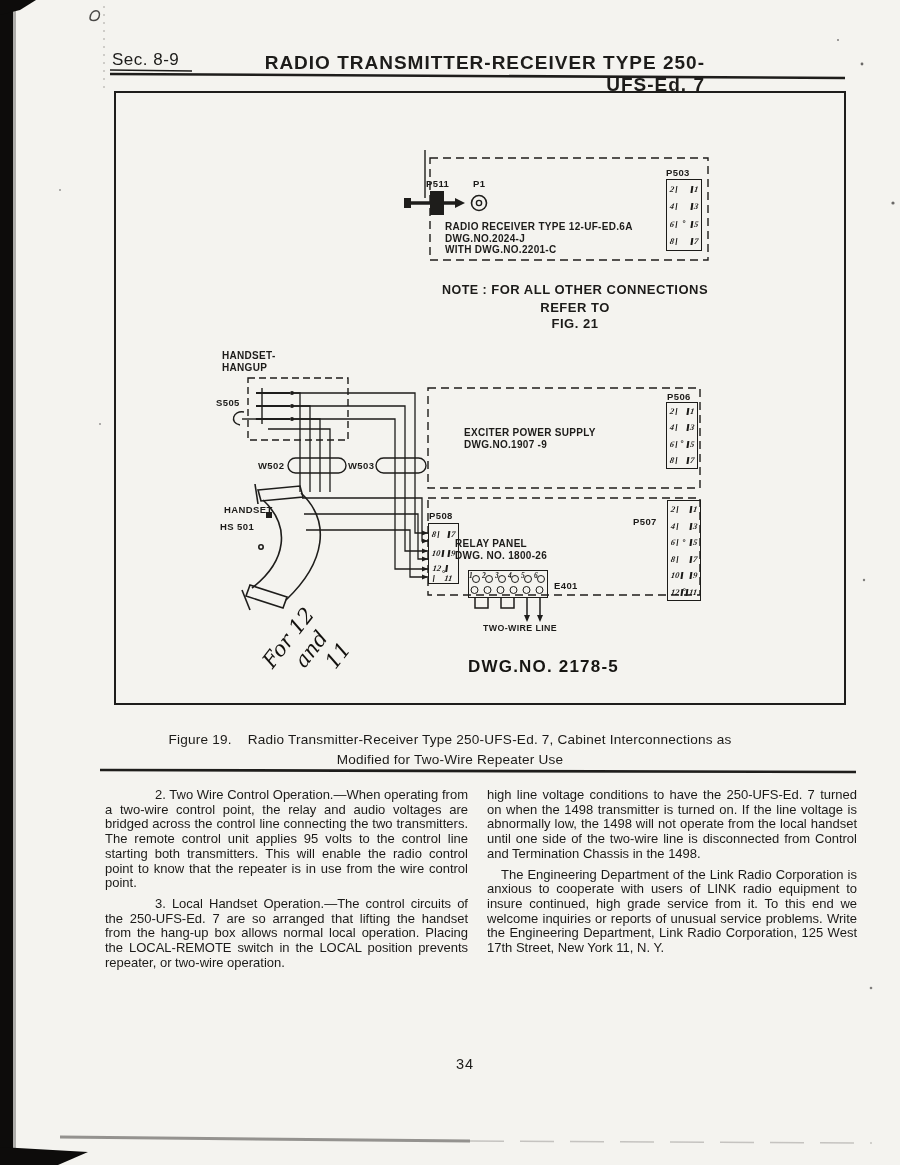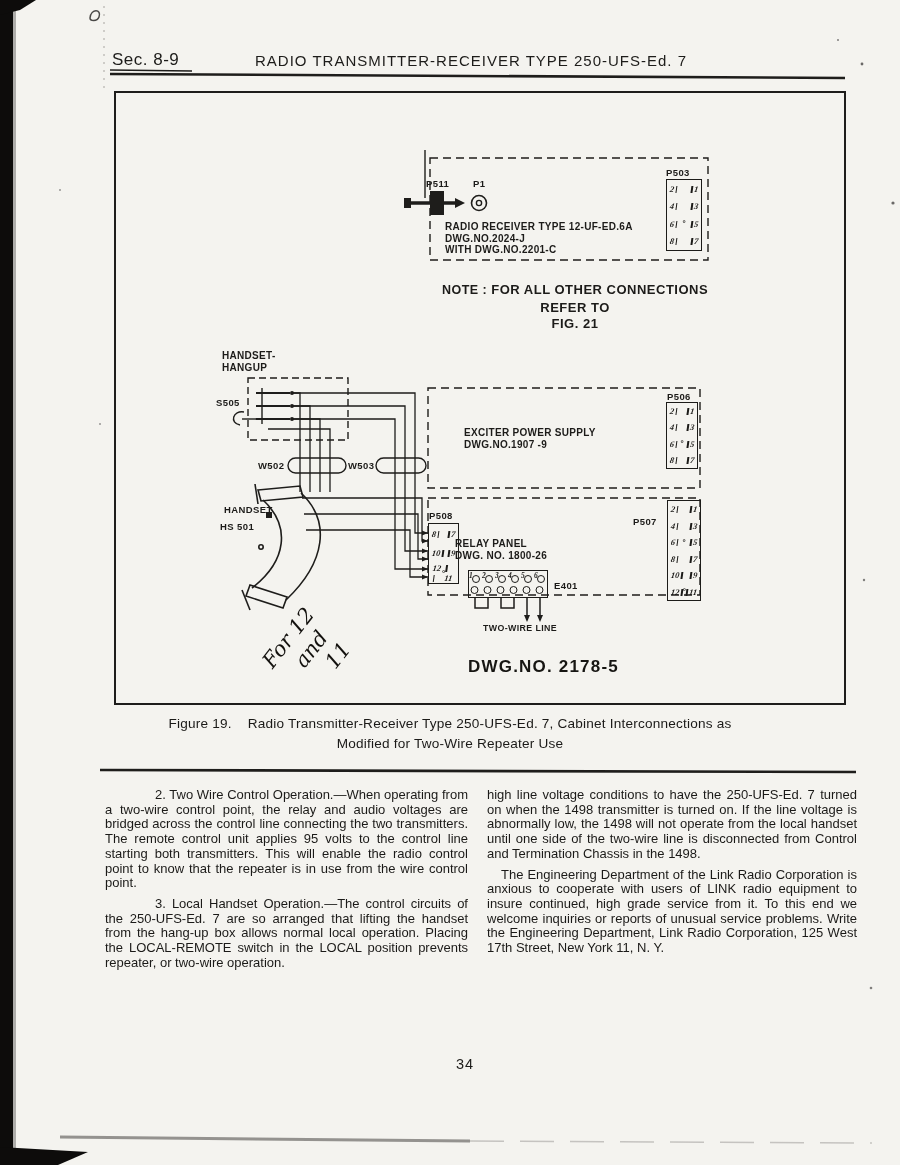--- a/index.html
+++ b/index.html
@@ -1,21 +1,21 @@
 <!DOCTYPE html>
 <html><head>
 <meta charset="utf-8">
 <style>
   html,body{margin:0;padding:0;}
   body{width:900px;height:1165px;position:relative;background:#f4f3ef;overflow:hidden;
        font-family:"Liberation Sans",sans-serif;color:#1d1c1a;}
   .abs{position:absolute;}
   
   .sec{font-size:17px;letter-spacing:.5px;}
-  .htitle{font-size:15px;letter-spacing:1px;text-align:left;}
+  .htitle{font-size:19px;letter-spacing:1px;text-align:right;font-weight:bold;}
   
   .dlbl{position:absolute;font-weight:700;font-size:9.5px;letter-spacing:.4px;color:#1c1b19;white-space:nowrap;}
   .boxtext{position:absolute;text-align:left;font-weight:700;font-size:10px;line-height:11.5px;letter-spacing:.3px;color:#1c1b19;}
   .notetxt{position:absolute;text-align:center;color:#1c1b19;}
   .note-prefix{font-size:12.5px;letter-spacing:.5px;font-weight:700;margin-right:4px;text-align:right;}
   .note-rest{font-weight:700;font-size:13px;letter-spacing:.5px;}
   .dwgnum{position:absolute;font-weight:700;font-size:17px;letter-spacing:1.2px;color:#161512;}
   .handwrite{position:absolute;left:264px;top:596px;width:120px;transform:rotate(-52deg);
              font-family:"DejaVu Serif",serif;font-style:italic;font-size:21px;line-height:25px;color:#13110e;}
   .handwrite span{display:block;}
@@ -27,21 +27,21 @@
   .pin-l::after{content:"";display:inline-block;width:1.6px;height:7px;background:#1c1b19;margin-left:1.5px;vertical-align:-1px;}
   .pin-r::before{content:"";display:inline-block;width:1.6px;height:7px;background:#1c1b19;margin-right:1.5px;vertical-align:-1px;}
   .pin-mid{font-size:8px;font-weight:700;color:#1c1b19;}
   
   .tstrip{position:absolute;border:1.7px solid #1c1b19;display:flex;box-sizing:border-box;}
   .term{position:relative;flex:1;display:flex;flex-direction:column;align-items:center;justify-content:center;gap:3px;}
   .term-c{width:6px;height:6px;border:1.3px solid #1c1b19;border-radius:50%;}
   .term-c2{transform:translateX(-1.5px);}
   .term-num{position:absolute;left:0;top:0;font-family:"Liberation Serif",serif;font-style:italic;font-weight:700;font-size:7.5px;}
   
-  .cap{position:absolute;left:95px;width:710px;text-align:center;font-size:13.6px;letter-spacing:.2px;color:#1b1a18;}
+  .cap{position:absolute;left:95px;width:710px;text-align:center;font-size:13.6px;letter-spacing:.2px;color:#1b1a18;margin-top:16px;}
   .cap .cap-pre{margin-right:16px;}
   .col{position:absolute;font-size:13px;line-height:14.7px;text-align:justify;color:#1b1a18;}
   .col p{margin:0 0 6px 0;}
   .ind{text-indent:50px;}
   .ind2{text-indent:14px;}
   .chead{font-weight:700;font-size:13.5px;margin:9px 0 5px 0;}
   .chead .chead-num{margin-right:16px;}
   .pgnum{position:absolute;left:0;top:1056px;width:930px;text-align:center;font-size:14.5px;letter-spacing:1px;}
 </style>
 </head>

